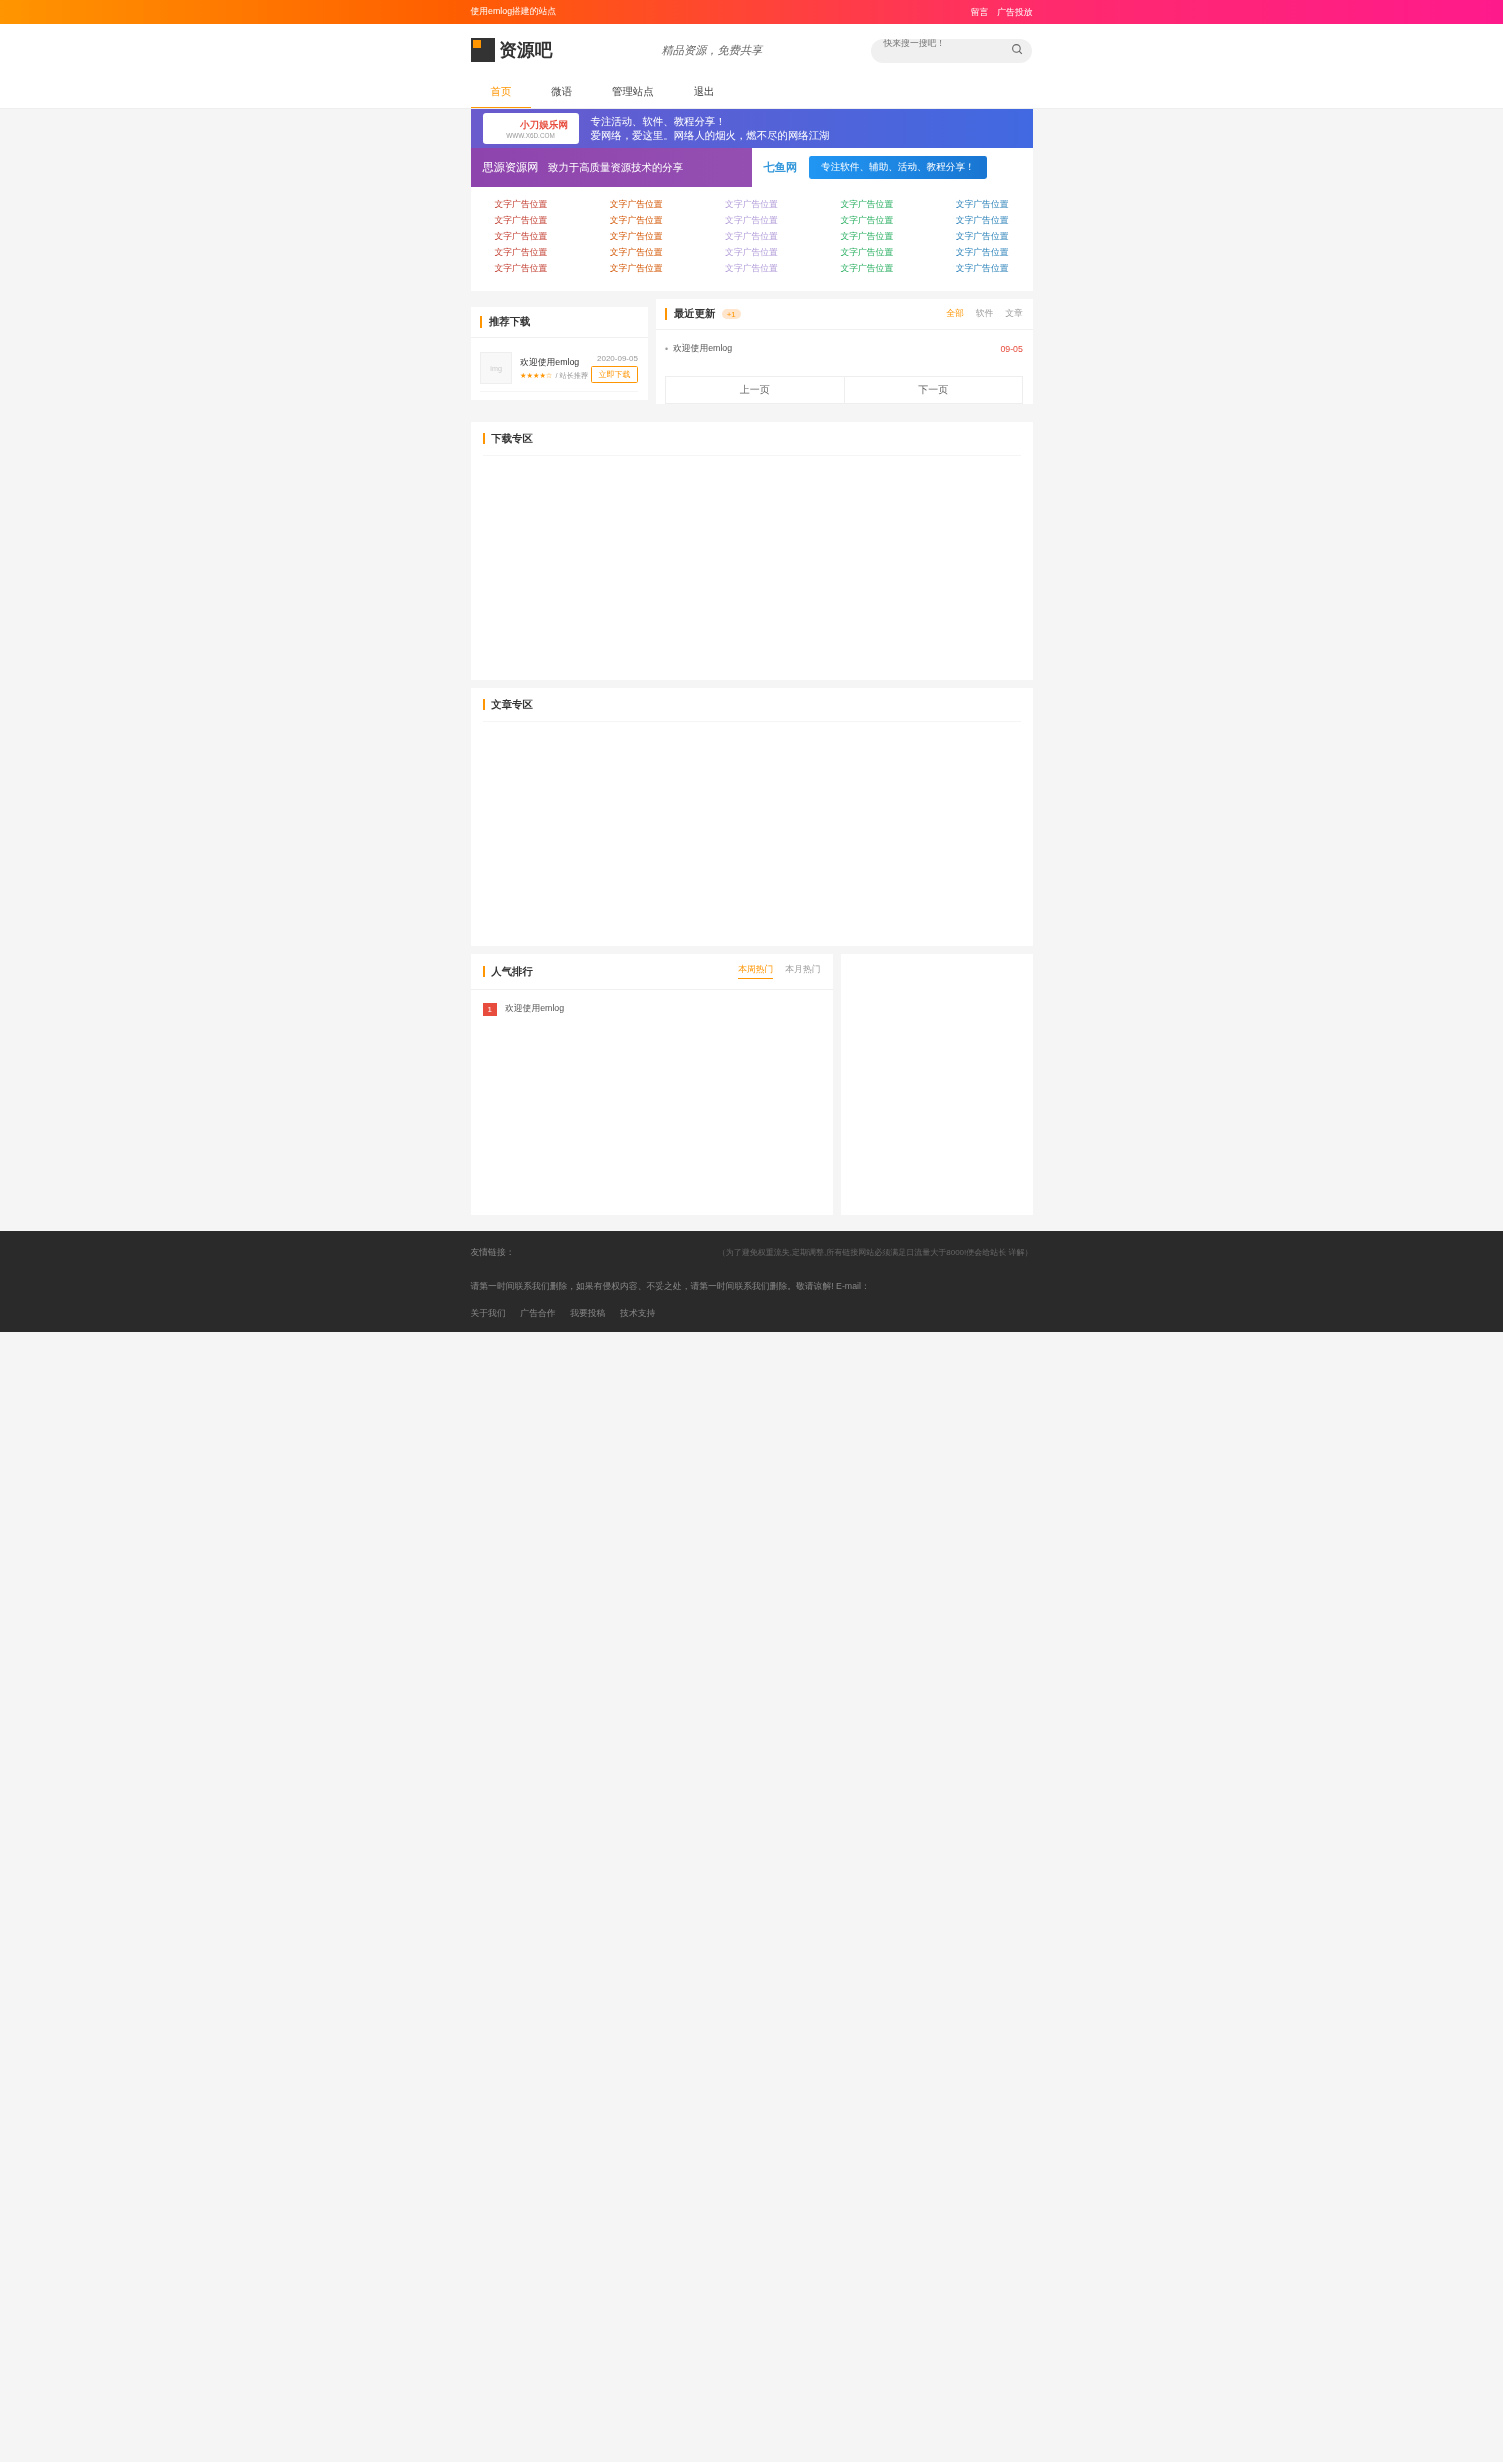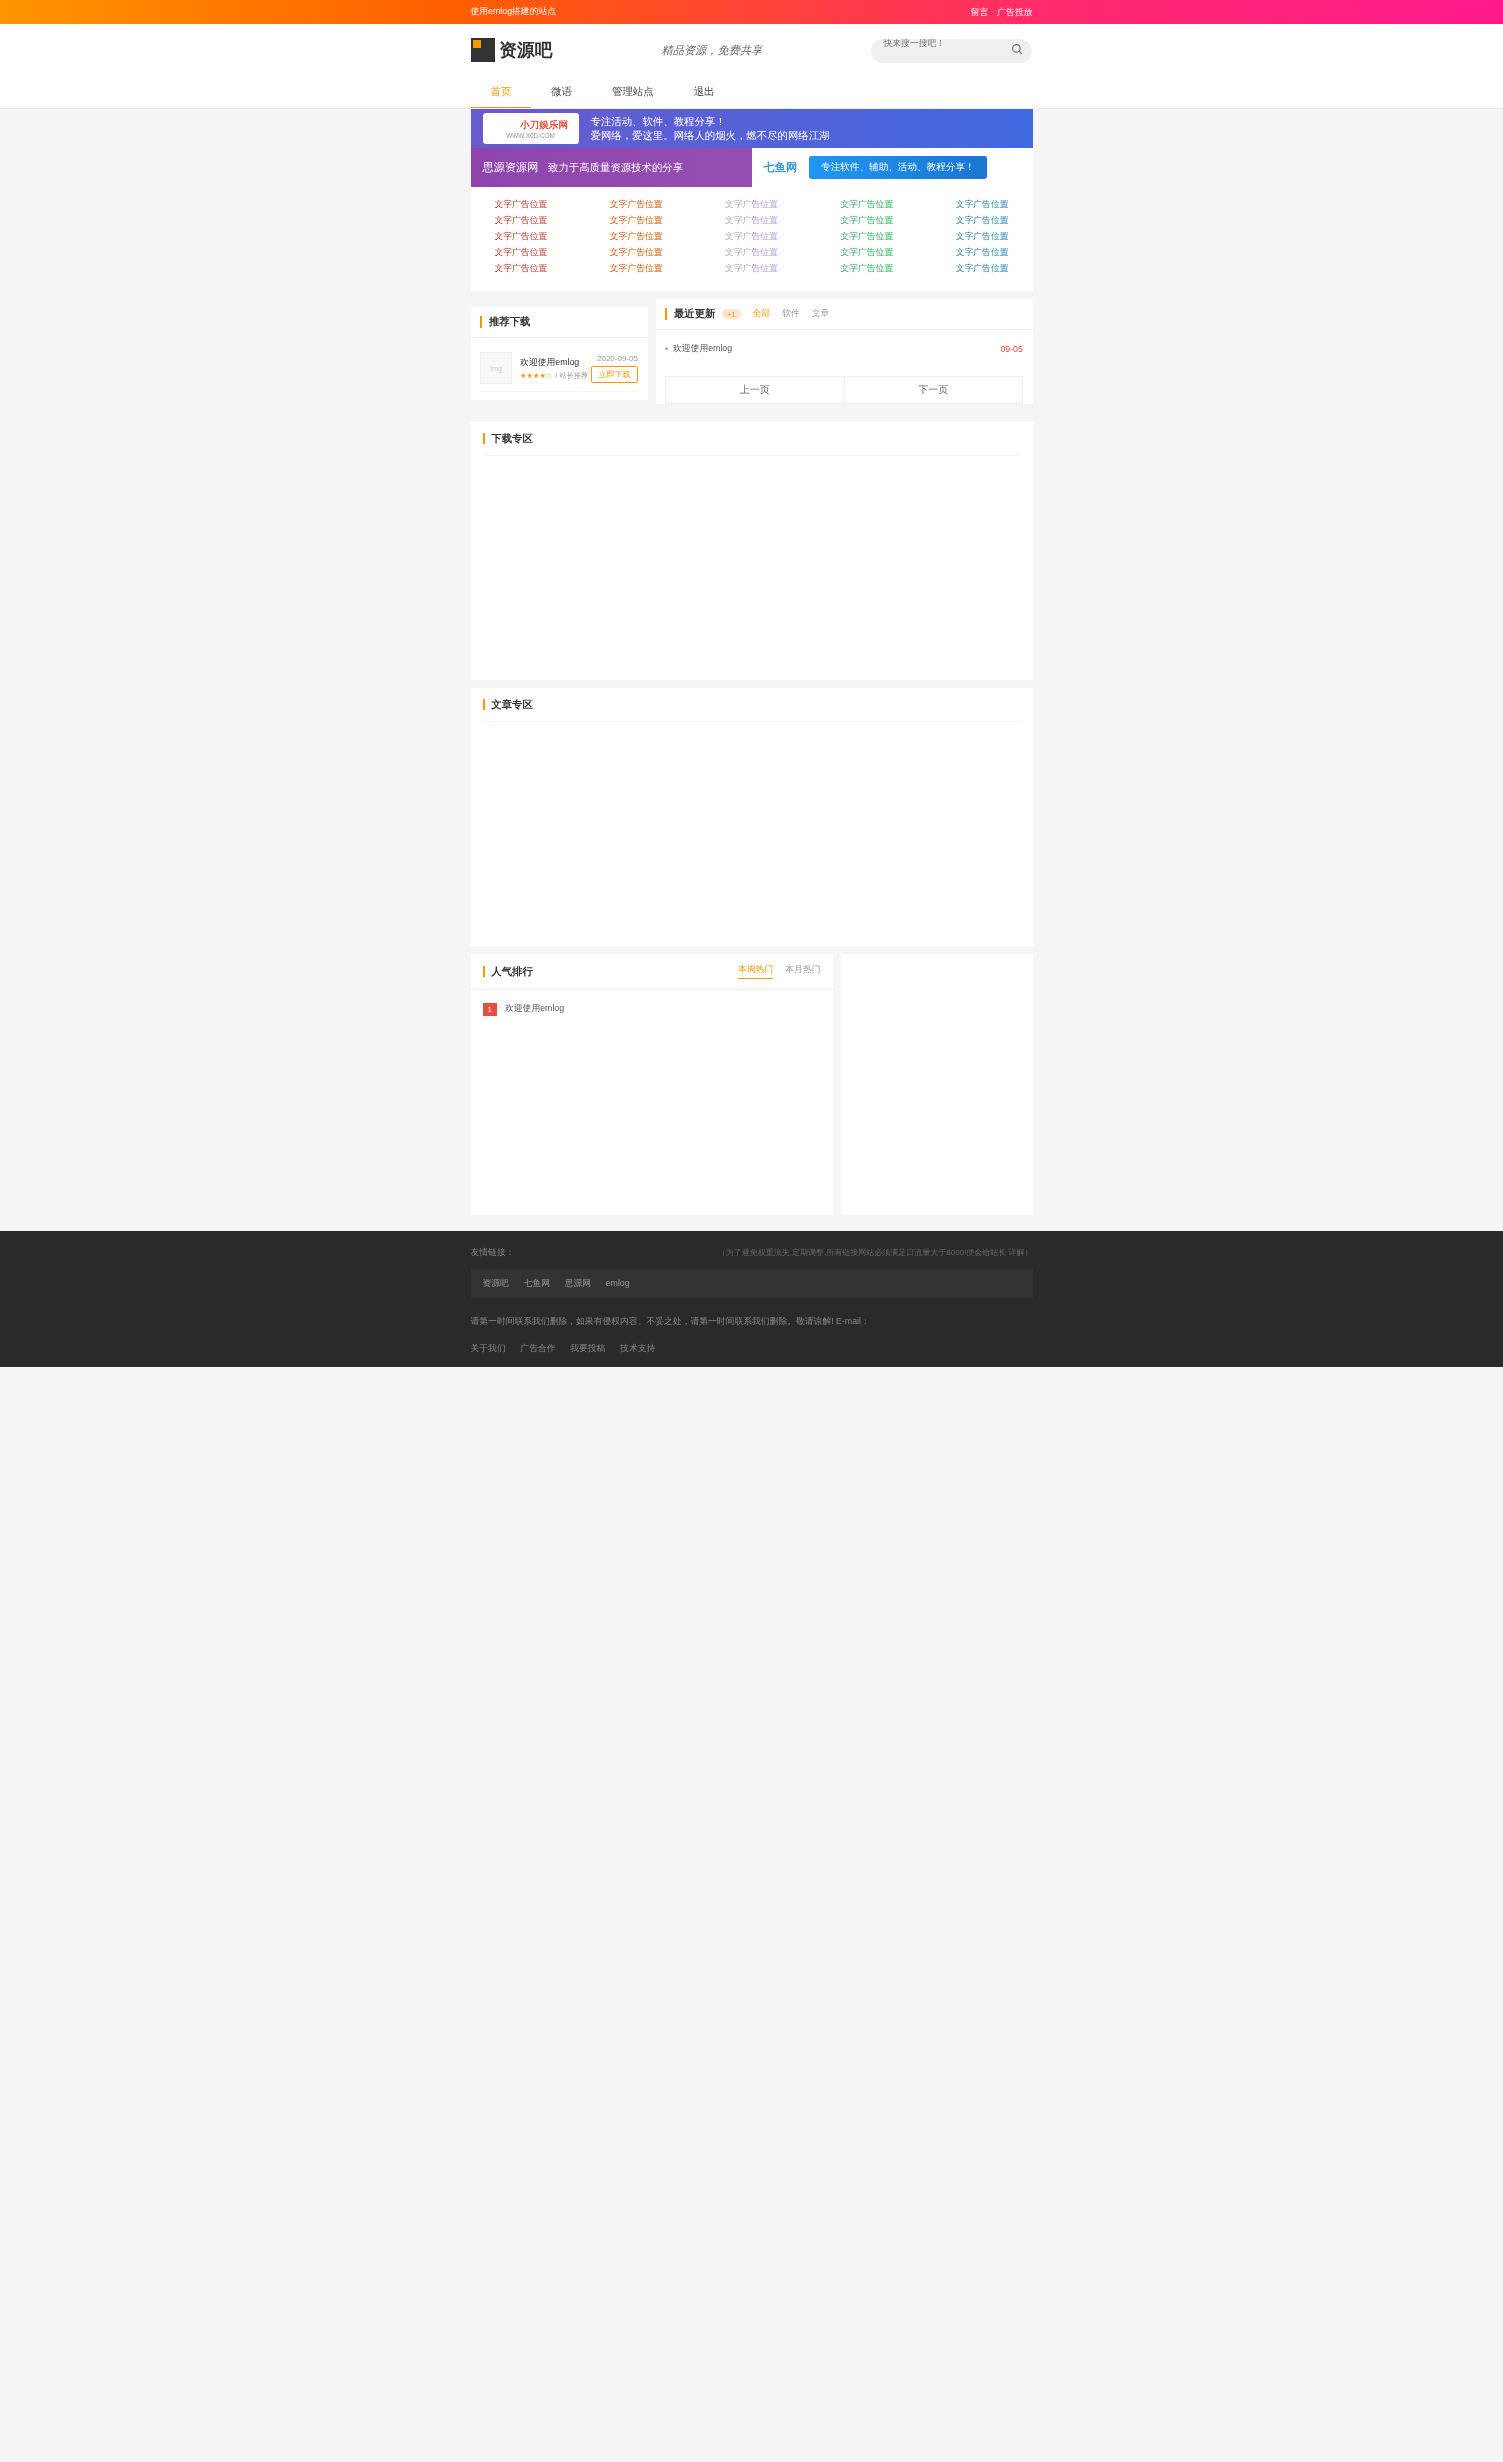--- a/index.html
+++ b/index.html
@@ -69,21 +69,21 @@
 .rec-info{flex:1;}
 .rec-title{font-size:8.8px;color:#333;margin-bottom:2.4px;}
 .rec-stars{color:#ff9500;font-size:7.2px;}
 .rec-tag{color:#999;font-size:7.2px;margin-left:3.2px;}
 .rec-right{text-align:right;}
 .rec-date{font-size:8px;color:#999;margin-bottom:3.2px;}
 .rec-btn{display:inline-block;border:0.8px solid #ff9500;color:#ff9500;font-size:8px;padding:1.6px 6.4px;border-radius:1.6px;}
 
 .content{flex:1;}
 .update-card{background:#fff;}
-.update-hd{padding:8px 9.6px;border-bottom:0.8px solid #f0f0f0;display:flex;align-items:center;justify-content:flex-start;}
+.update-hd{padding:8px 9.6px;border-bottom:0.8px solid #f0f0f0;display:flex;align-items:center;justify-content:space-between;}
 .update-hd-l{display:flex;align-items:center;}
 .update-badge{background:#ffe5cc;color:#ff9500;font-size:8px;padding:0.8px 4.8px;border-radius:6.4px;margin-left:6.4px;}
 .update-tabs{display:flex;}
 .update-tab{font-size:8.8px;color:#999;margin-left:12px;}
 .update-tab.active{color:#ff9500;}
 .update-list{padding:8px 9.6px;}
 .update-item{display:flex;align-items:center;padding:4.8px 0;font-size:8.8px;}
 .update-dot{color:#999;margin-right:4.8px;}
 .update-title{flex:1;color:#555;}
 .update-date{color:#e74c3c;}
@@ -315,26 +315,20 @@
     <div class="rank-side"></div>
   </div>
 </div>
 
 <div class="footer">
   <div class="footer-inner">
     <div class="friend-hd">
       <span>友情链接：</span>
       <span class="friend-note">（为了避免权重流失,定期调整,所有链接网站必须满足日流量大于8000!便会给站长 详解）</span>
     </div>
-    <div class="friend-links">
-      <a>资源吧</a>
-      <a>七鱼网</a>
-      <a>思源网</a>
-      <a>emlog</a>
-    </div>
     <div class="footer-info">请第一时间联系我们删除，如果有侵权内容、不妥之处，请第一时间联系我们删除。敬请谅解! E-mail：</div>
     <div class="footer-nav">
       <a>关于我们</a>
       <a>广告合作</a>
       <a>我要投稿</a>
       <a>技术支持</a>
     </div>
   </div>
 </div>
 

